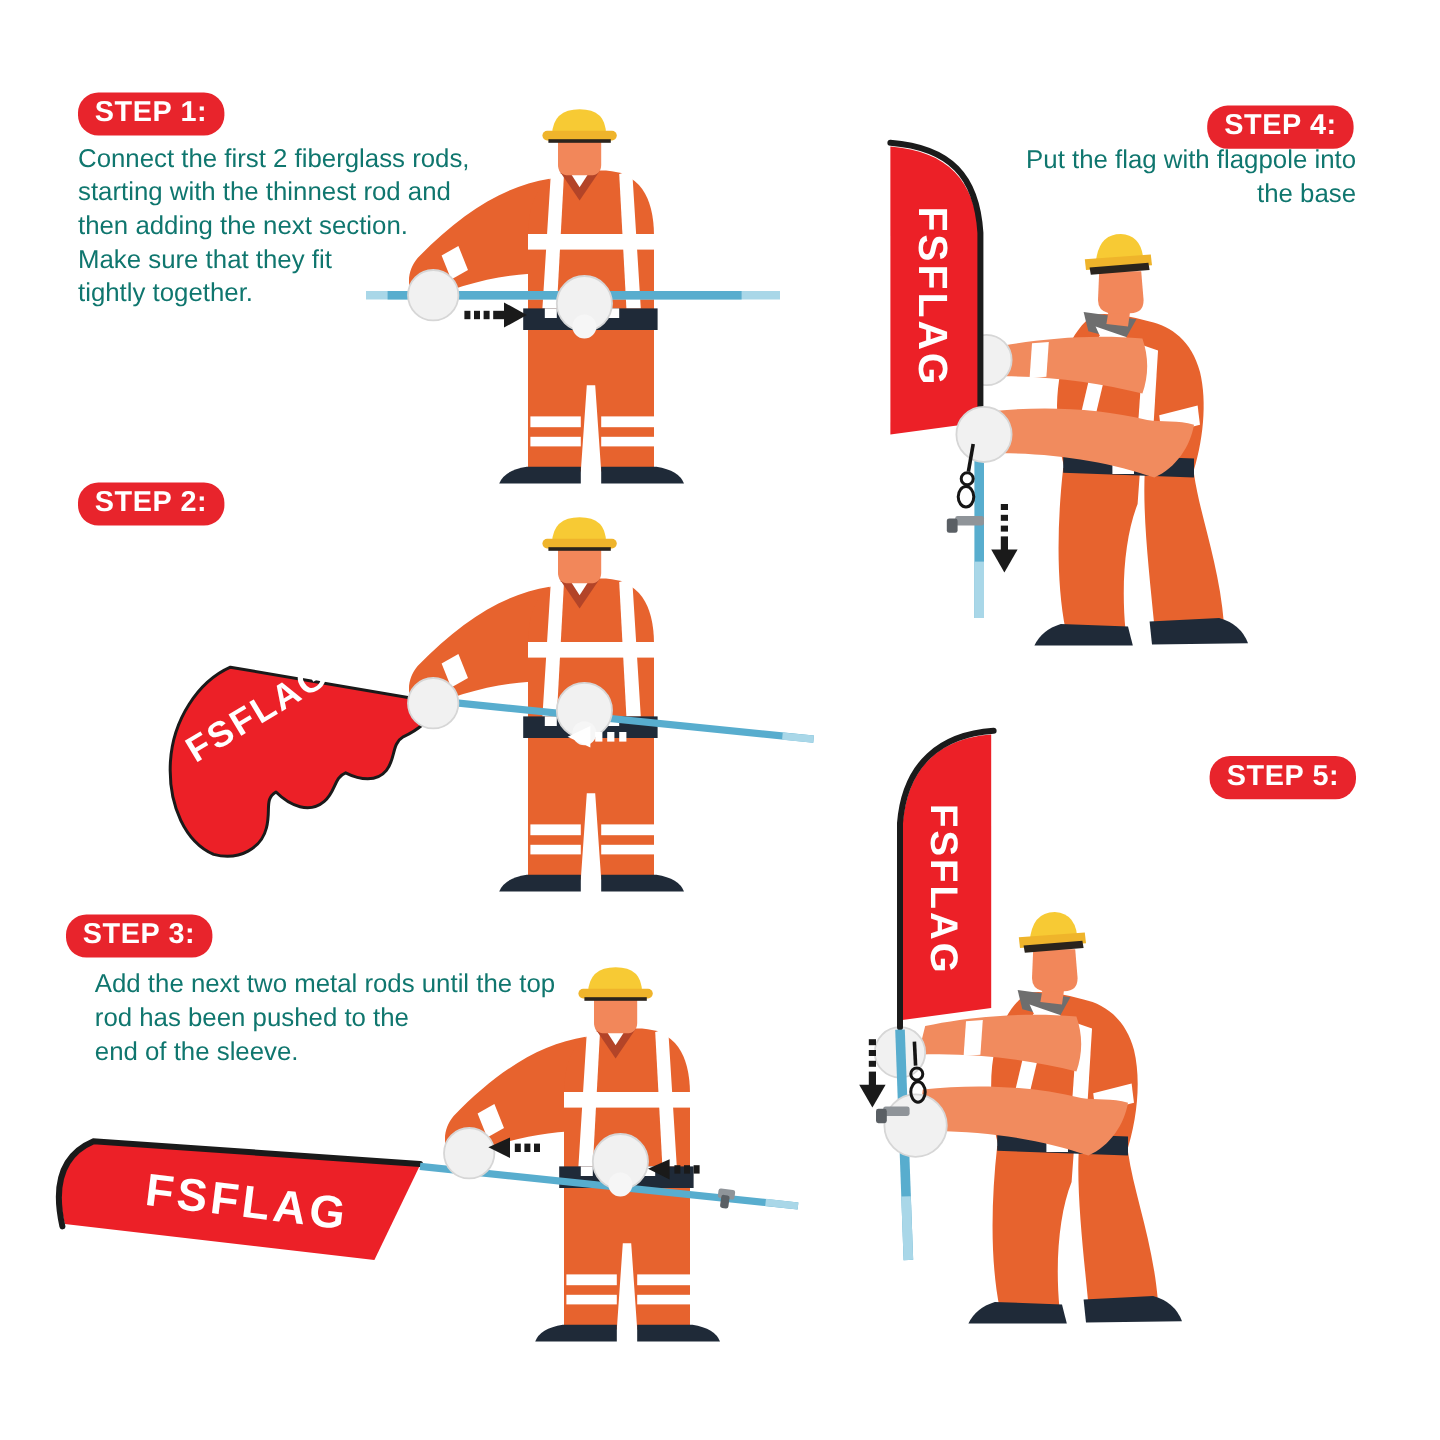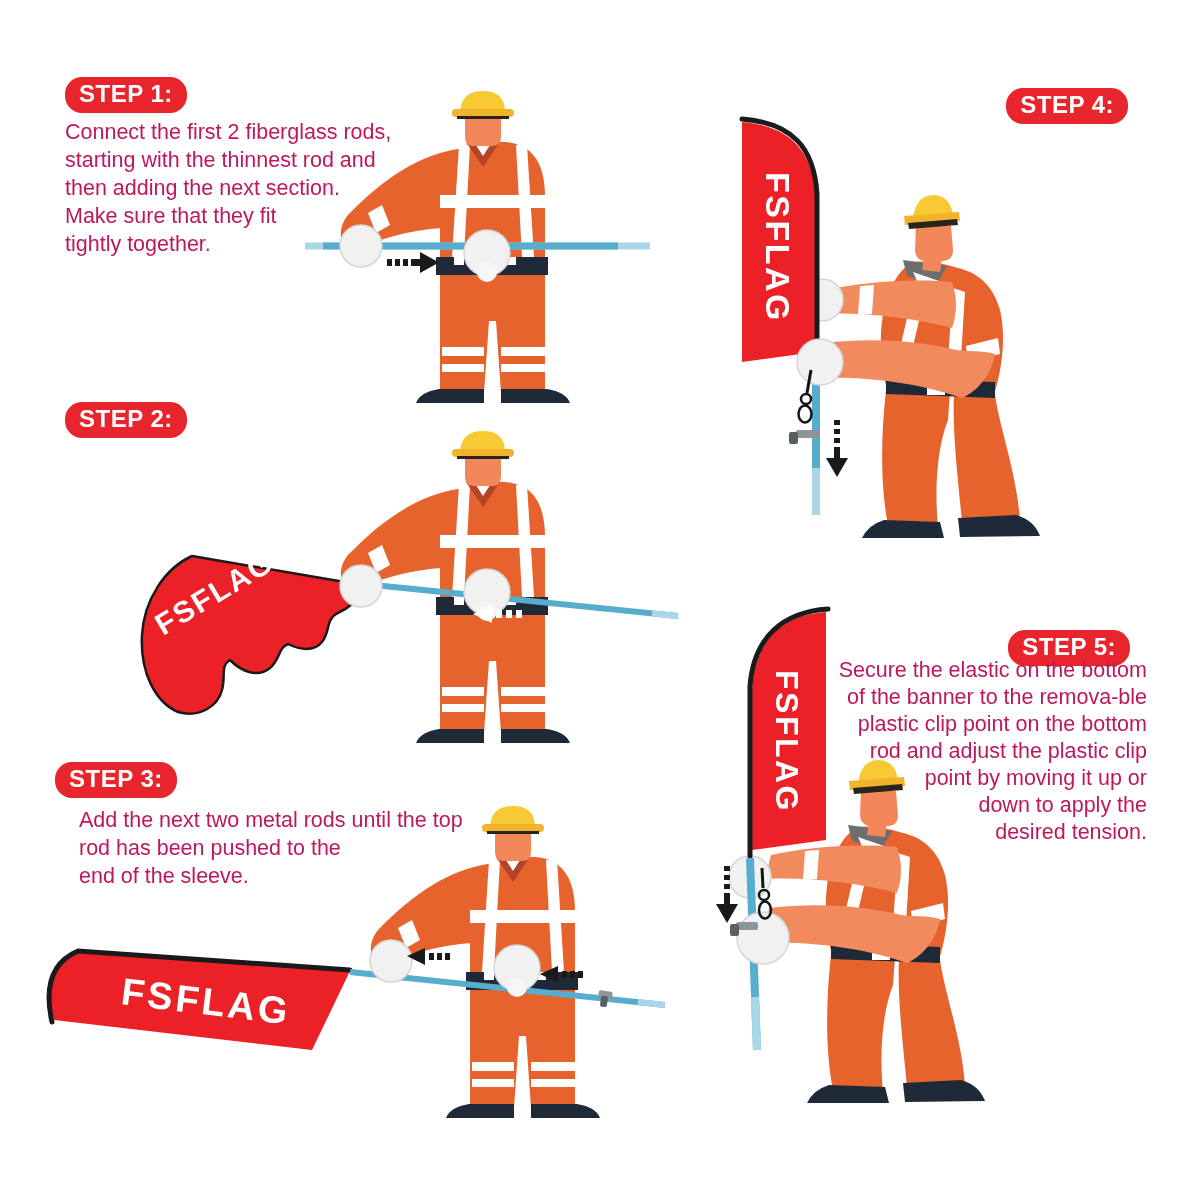--- a/index.html
+++ b/index.html
@@ -6,21 +6,21 @@
   .canvas{
     position:relative;width:1200px;height:1200px;background:#ffffff;overflow:hidden;
     font-family:"Liberation Sans","DejaVu Sans",sans-serif;
   }
   .badge{
     position:absolute;background:#e8242c;color:#ffffff;font-weight:bold;
     font-size:24px;line-height:1;padding:5px 14px 7px;border-radius:17px;
     letter-spacing:0.5px;white-space:nowrap;
   }
   .instr{
-    position:absolute;color:#be185d;font-size:21.5px;line-height:28px;
+    position:absolute;color:#0f766e;font-size:21.5px;line-height:28px;
     white-space:pre-line;
   }
   .instr.right{text-align:right;}
   svg.scene{position:absolute;overflow:visible;}
   .flag-label{
     font-family:"Liberation Sans","DejaVu Sans",sans-serif;
     font-weight:bold;fill:#ffffff;
   }
 </style>
 </head>
@@ -189,20 +189,22 @@
     </g>
     <g fill="#1a1a1a">
       <path d="M520,184 L538,176 L538,193 Z"></path>
       <rect x="542" y="181" width="5" height="7"></rect>
       <rect x="550" y="181" width="5" height="7"></rect>
       <rect x="558" y="181" width="5" height="7"></rect>
     </g>
   </svg>
 
   <div class="badge" style="right:72px;top:88px">STEP 4:</div>
+  <div class="instr right" style="right:70px;top:119px;width:400px">Put the flag with flagpole into
+the base</div>
 
   <svg class="scene" style="left:700px;top:100px" width="400" height="455" viewBox="0 0 400 455">
     <g>
         <use href="#pose-b"></use>
       </g>
     <circle cx="122" cy="200" r="21" fill="#f1f1f1" stroke="#d6d6d6" stroke-width="1.5"></circle>
     <g>
       <path d="M42,22 C 90,26 112,50 116,96 L116,252 L42,262 Z" fill="#ec2027"></path>
       <path d="M42,19 C 92,23 114,47 117,94 L117,258" fill="none" stroke="#1b1b1b" stroke-width="5" stroke-linecap="round"></path>
       <text class="flag-label" transform="translate(66,72) rotate(90)" font-size="34" letter-spacing="2.5">FSFLAG</text>
@@ -224,27 +226,20 @@
     <g fill="#1a1a1a">
       <rect x="134" y="320" width="6" height="5"></rect>
       <rect x="134" y="329" width="6" height="5"></rect>
       <rect x="134" y="338" width="6" height="5"></rect>
       <rect x="134" y="347" width="6" height="13"></rect>
       <path d="M126,358 L148,358 L137,377 Z"></path>
     </g>
   </svg>
 
   <div class="badge" style="right:70px;top:630px">STEP 5:</div>
-  <div class="instr right" style="right:53px;top:657px;width:340px;line-height:27px">Secure the elastic on the bottom
-of the banner to the remova-ble
-plastic clip point on the bottom
-rod and adjust the plastic clip
-point by moving it up or
-down to apply the
-desired tension.</div>
 
   <svg class="scene" style="left:690px;top:600px" width="410" height="515" viewBox="0 0 410 515">
     <g>
         <use href="#pose-b" transform="translate(-45,65)"></use>
       </g>
     <circle cx="60" cy="277" r="21" fill="#f1f1f1" stroke="#d6d6d6" stroke-width="1.5"></circle>
     <g>
       <path d="M136,12 C 94,15 66,38 62,88 L62,250 L136,240 Z" fill="#ec2027"></path>
       <path d="M138,9 C 94,12 64,36 60,86 L60,256" fill="none" stroke="#1b1b1b" stroke-width="5" stroke-linecap="round"></path>
       <text class="flag-label" transform="translate(86,70) rotate(90)" font-size="32" letter-spacing="2.5">FSFLAG</text>

